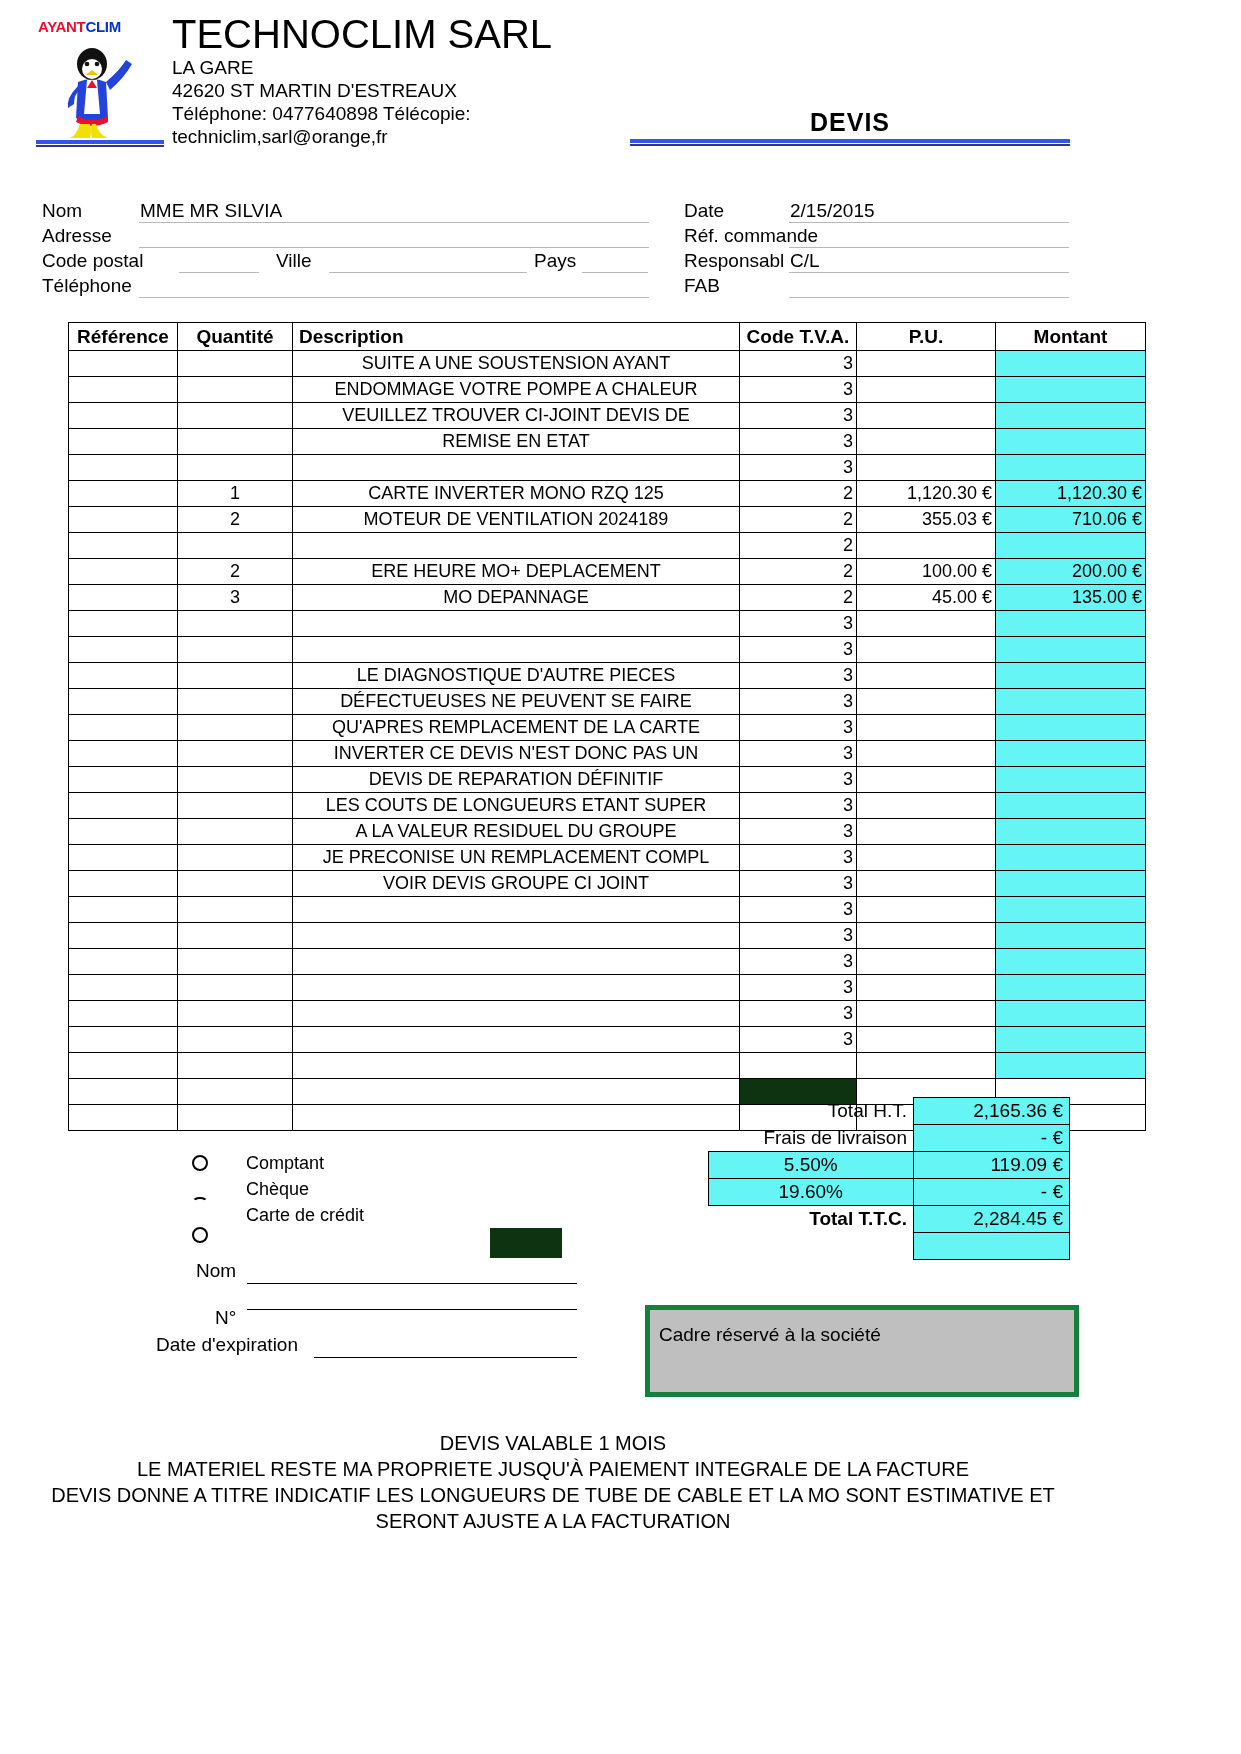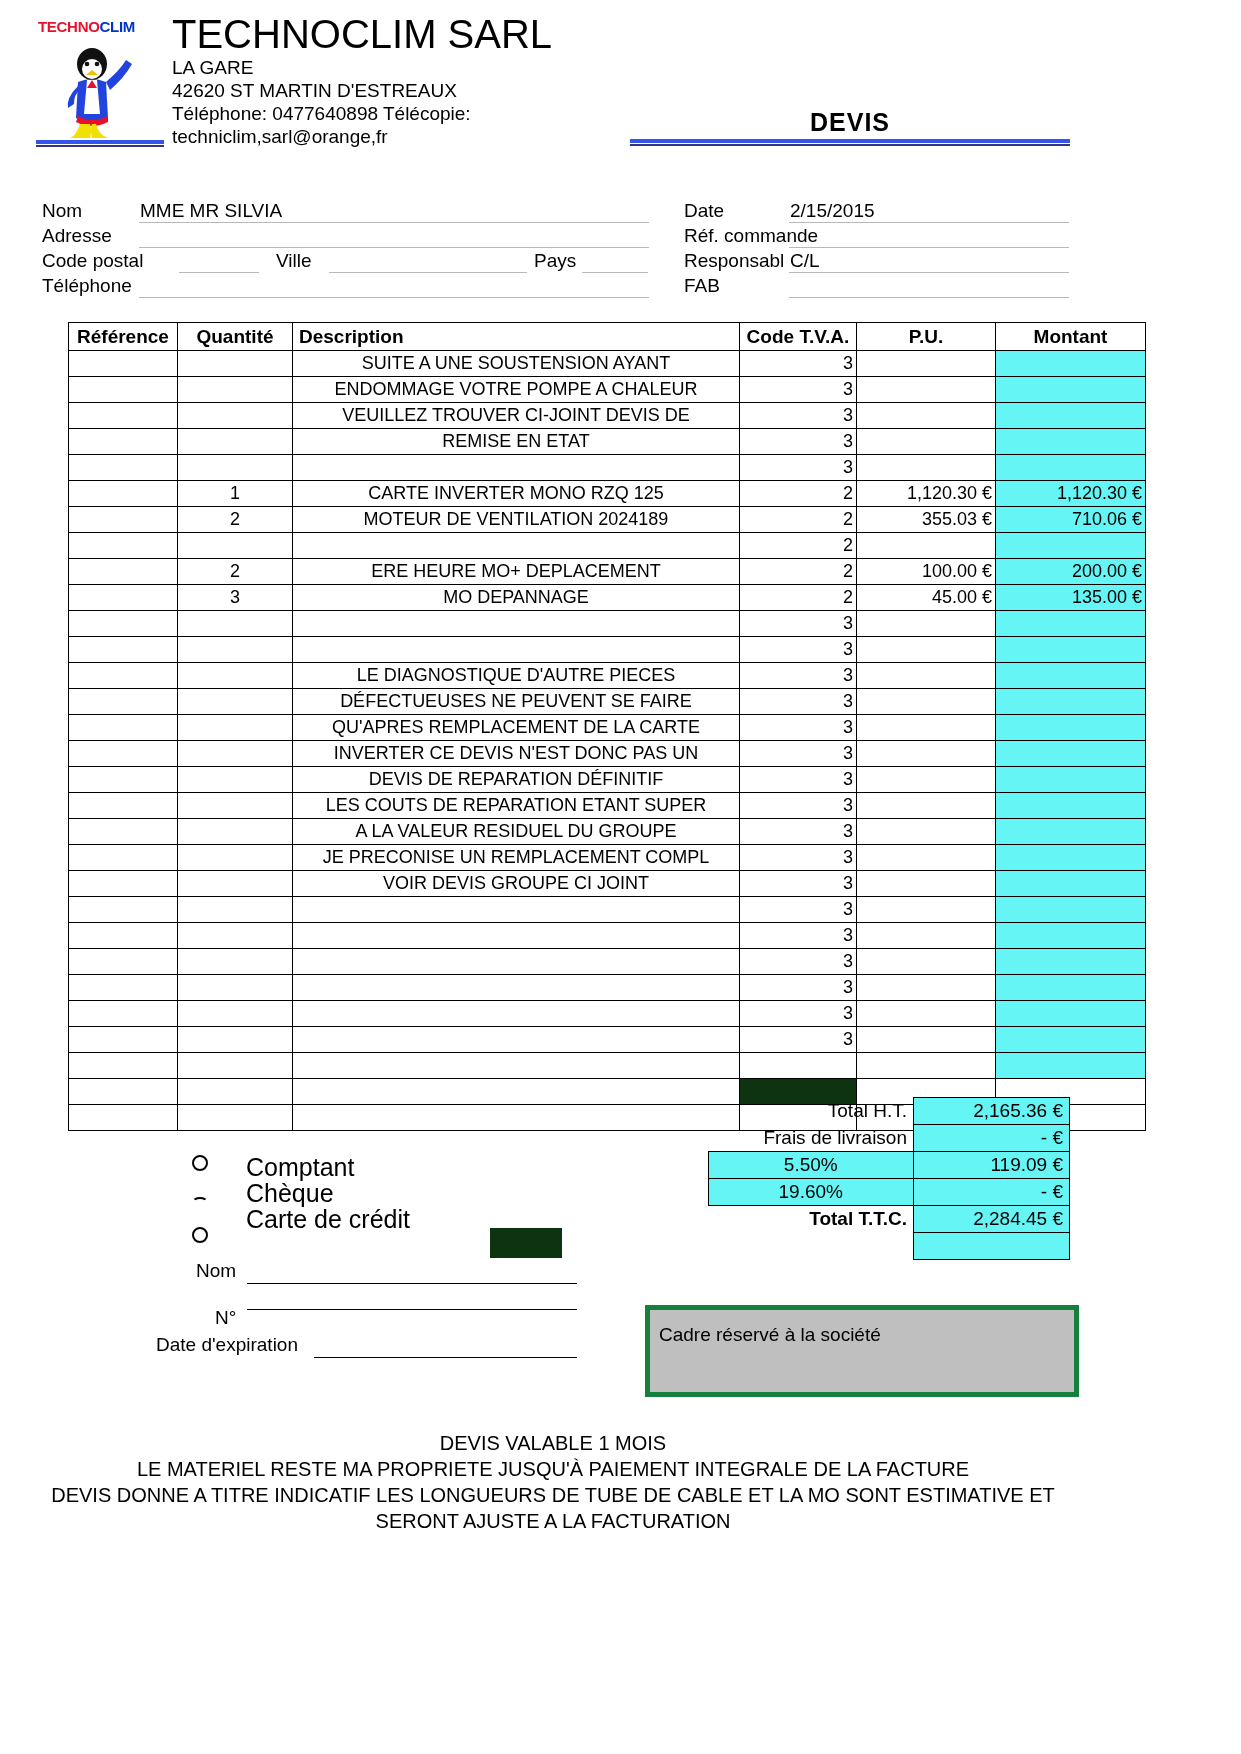--- a/index.html
+++ b/index.html
@@ -61,21 +61,21 @@
   
   .totals { position: absolute; left: 616px; top: 1097px; width: 454px; border-collapse: collapse; table-layout: fixed; }
   .totals td { font-size: 19px; height: 26px; padding: 0 6px; border: none; }
   .totals .lbl { text-align: right; white-space: nowrap; }
   .totals .pct { text-align: center; background: #66f5f5; border: 1px solid #000; width: 143px; }
   .totals .amt { text-align: right; background: #66f5f5; border: 1px solid #000; width: 143px; }
   .totals .b { font-weight: bold; }
   .w-taxes { width: 80px; }
   .radio { position: absolute; width: 16px; height: 16px; border: 2px solid #000; border-radius: 50%; box-sizing: border-box; }
   .radio.partial { border-bottom-color: transparent; border-left-color: transparent; border-right-color: transparent; height:10px; border-radius: 50% 50% 0 0;}
-  .pay-label { position: absolute; font-size: 25px; white-space: nowrap; }
+  .pay-label { position: absolute; font-size: 18px; white-space: nowrap; }
   .pay-green { position: absolute; left: 490px; top: 1228px; width: 72px; height: 30px; background: #0d3311; }
   .sig-label { position: absolute; font-size: 19px; text-align: right; white-space: nowrap; }
   .sig-line { position: absolute; border-bottom: 1px solid #000; height: 0; }
 
   
   .reserved { position: absolute; left: 645px; top: 1305px; width: 424px; height: 82px;
               background: #bfbfbf; border: 5px solid #15803d; }
   .reserved span { position: absolute; left: 9px; top: 14px; font-size: 19px; }
 
   
@@ -85,21 +85,21 @@
 </style>
 </head>
 <body>
 
 <div class="page">
 
   <div class="header">
 
     <div class="logo-box">
       <div class="logo-word">
-        <span class="r">TECHNO</span><span class="b">CLIM</span>
+        <span class="r">AYANT</span><span class="b">CLIM</span>
       </div>
       <svg class="penguin" width="86" height="100" viewBox="0 0 86 100">
         <ellipse cx="36" cy="22" rx="15" ry="16" fill="#111"></ellipse>
         <ellipse cx="36" cy="27" rx="10" ry="10" fill="#fff"></ellipse>
         <circle cx="31" cy="22" r="2.3" fill="#111"></circle>
         <circle cx="41" cy="22" r="2.3" fill="#111"></circle>
         <polygon points="36,28 30,33 42,33" fill="#f2c200"></polygon>
         <path d="M22 40 Q36 34 50 40 L52 76 Q36 84 20 76 Z" fill="#2244dd"></path>
         <path d="M31 38 L41 38 L44 72 L28 72 Z" fill="#ffffff"></path>
         <polygon points="36,38 31,46 41,46" fill="#e8112d"></polygon>
@@ -318,21 +318,21 @@
           <td class="c-ref"></td>
           <td class="c-qte"></td>
           <td class="c-desc">DEVIS DE REPARATION  DÉFINITIF</td>
           <td class="c-tva">3</td>
           <td class="c-pu"></td>
           <td class="c-mont"></td>
         </tr>
         <tr>
           <td class="c-ref"></td>
           <td class="c-qte"></td>
-          <td class="c-desc">LES COUTS DE REPARATION ETANT SUPER</td>
+          <td class="c-desc">LES COUTS DE LONGUEURS ETANT SUPER</td>
           <td class="c-tva">3</td>
           <td class="c-pu"></td>
           <td class="c-mont"></td>
         </tr>
         <tr>
           <td class="c-ref"></td>
           <td class="c-qte"></td>
           <td class="c-desc">A LA VALEUR RESIDUEL DU GROUPE</td>
           <td class="c-tva">3</td>
           <td class="c-pu"></td>

